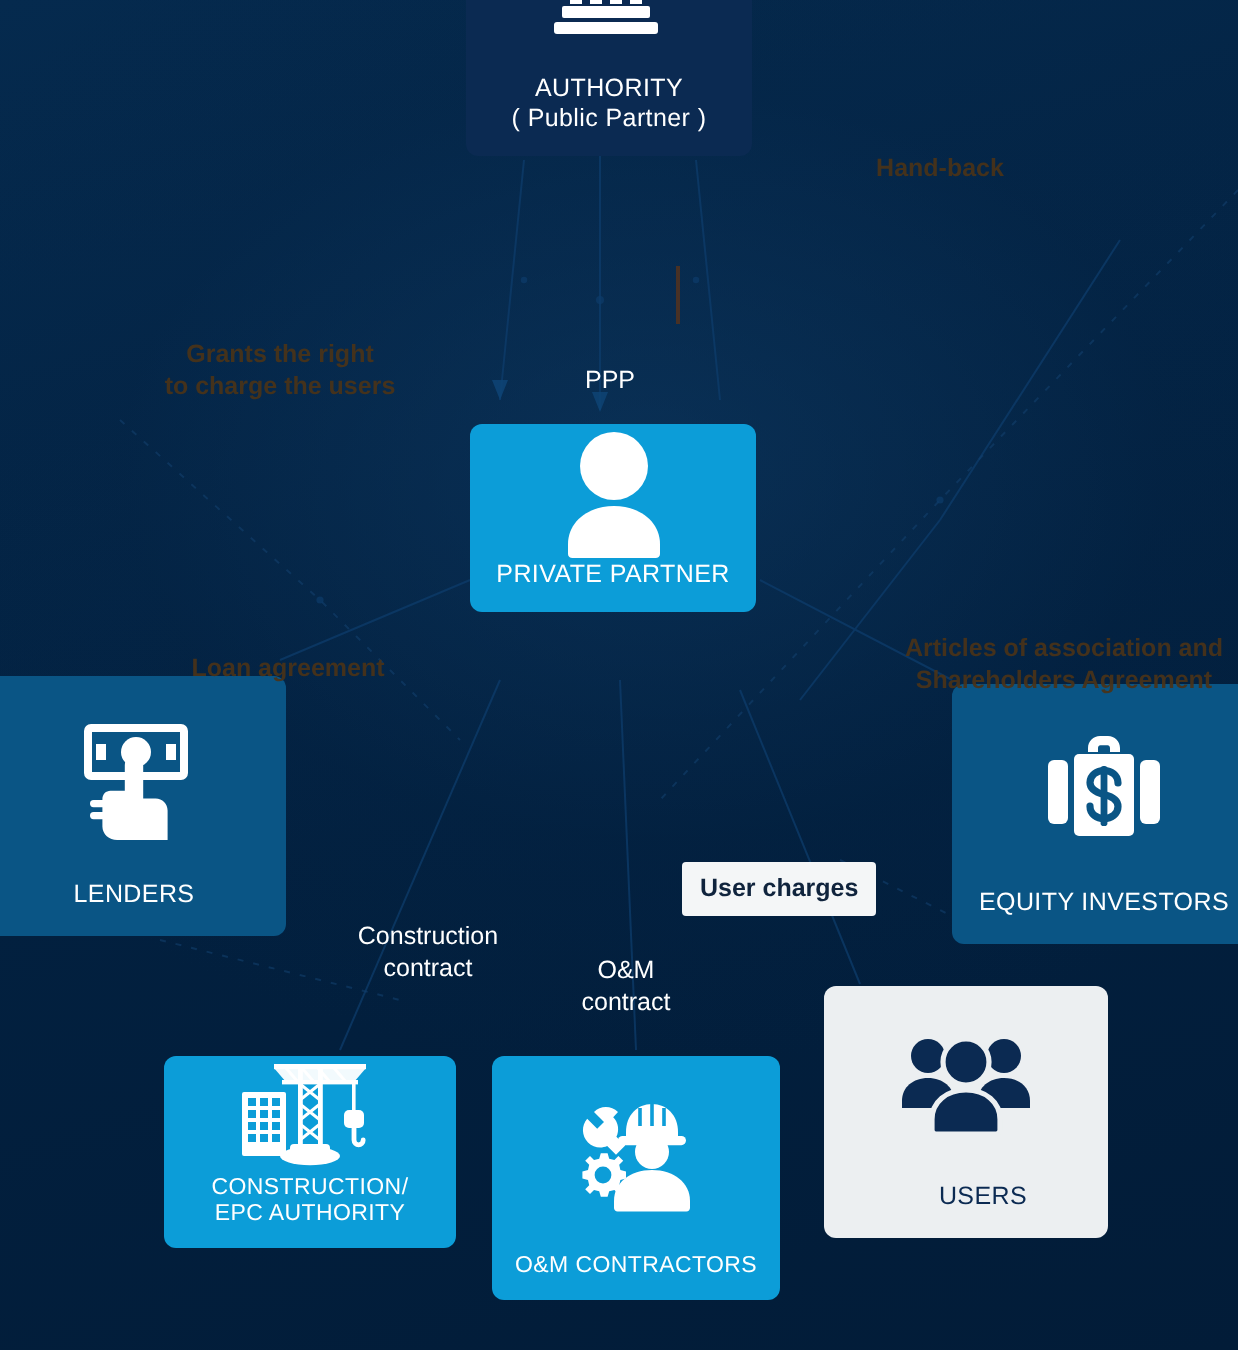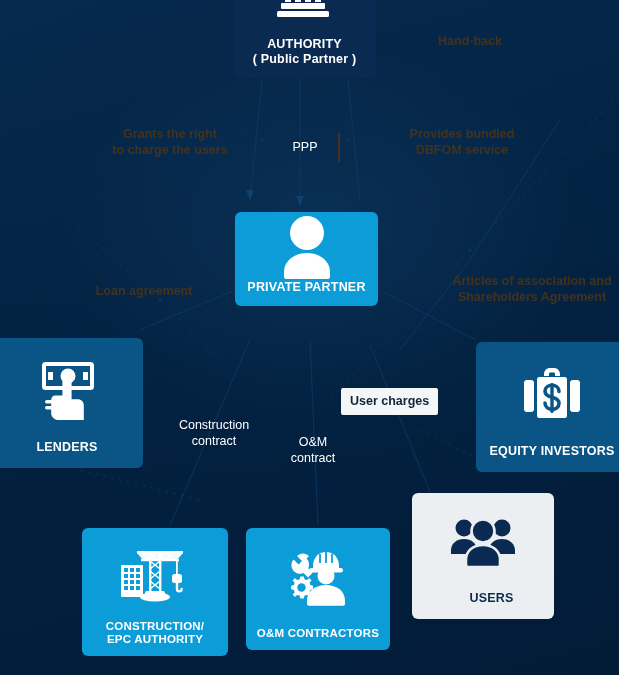--- a/index.html
+++ b/index.html
@@ -52,21 +52,21 @@
     text-align: center;
   }
   .node .icon {
     display: flex;
     align-items: center;
     justify-content: center;
     flex: 1 1 auto;
     width: 100%;
   }
   .node .label {
-    font-weight: bold;
+    font-weight: normal;
     line-height: 1.15;
     letter-spacing: 0.2px;
     width: 100%;
   }
 
   
   .node.navy      { background: #0b2a52; }
   .node.bright    { background: #0c9dd8; }
   .node.steel     { background: #0a5585; }
   .node.light     { background: #eceff1; }
@@ -96,21 +96,21 @@
   }
   #node-lenders .label { font-size: 12.5px; }
 
   #node-equity {
     left: 476px; top: 342px; width: 152px; height: 130px;
     padding-bottom: 14px;
   }
   #node-equity .label { font-size: 12.5px; }
 
   #node-construction {
-    left: 82px; top: 528px; width: 146px; height: 128px;
+    left: 82px; top: 528px; width: 146px; height: 96px;
     padding-bottom: 10px;
   }
   #node-construction .label { font-size: 11.5px; }
 
   #node-om {
     left: 246px; top: 528px; width: 144px; height: 122px;
     padding-bottom: 10px;
   }
   #node-om .label { font-size: 11.5px; }
 
@@ -120,41 +120,42 @@
   }
   #node-users .label { font-size: 12.5px; }
 
   
   .edge-label {
     position: absolute;
     text-align: center;
     line-height: 1.28;
     font-size: 12.5px;
     white-space: pre-line;
+    margin-top: 43px;
   }
   .edge-label.muted {
     color: #4a3318;
     font-weight: bold;
     opacity: 0.92;
   }
   .edge-label.plain {
     color: #ffffff;
     font-weight: normal;
   }
   .edge-label.chip {
     color: #10243d;
     background: #f4f6f7;
     font-weight: bold;
     padding: 5px 9px 6px 9px;
     border-radius: 2px;
     white-space: nowrap;
   }
 
   #lbl-handback      { left: 400px; top: 33px;  width: 140px; }
-  #lbl-grants        { left: 90px;  top: 126px; width: 160px; text-align: center; }
+  #lbl-grants        { left: 60px;  top: 126px; width: 160px; text-align: center; }
   #lbl-ppp           { left: 266px; top: 139px; width: 78px;  }
   #lbl-dbfom         { left: 377px; top: 126px; width: 170px; }
   #lbl-loan          { left: 64px;  top: 283px; width: 160px; }
   #lbl-articles      { left: 440px; top: 273px; width: 184px; }
   #lbl-construction  { left: 152px; top: 417px; width: 124px; }
   #lbl-om            { left: 265px; top: 434px; width: 96px;  }
   #lbl-usercharges   { left: 341px; top: 388px; }
 
   
   #ppp-divider {
@@ -346,22 +347,20 @@
 
   <div class="edge-label muted" id="lbl-handback">Hand-back</div>
 
   <div class="edge-label muted" id="lbl-grants">Grants the right
 to charge the users</div>
 
   <div class="edge-label plain" id="lbl-ppp">PPP</div>
 
   <div id="ppp-divider"></div>
 
-  <div class="edge-label muted" id="lbl-dbfom">Provides bundled
-DBFOM service</div>
 
   <div class="edge-label muted" id="lbl-loan">Loan agreement</div>
 
   <div class="edge-label muted" id="lbl-articles">Articles of association and
 Shareholders Agreement</div>
 
   <div class="edge-label plain" id="lbl-construction">Construction
 contract</div>
 
   <div class="edge-label plain" id="lbl-om">O&amp;M

